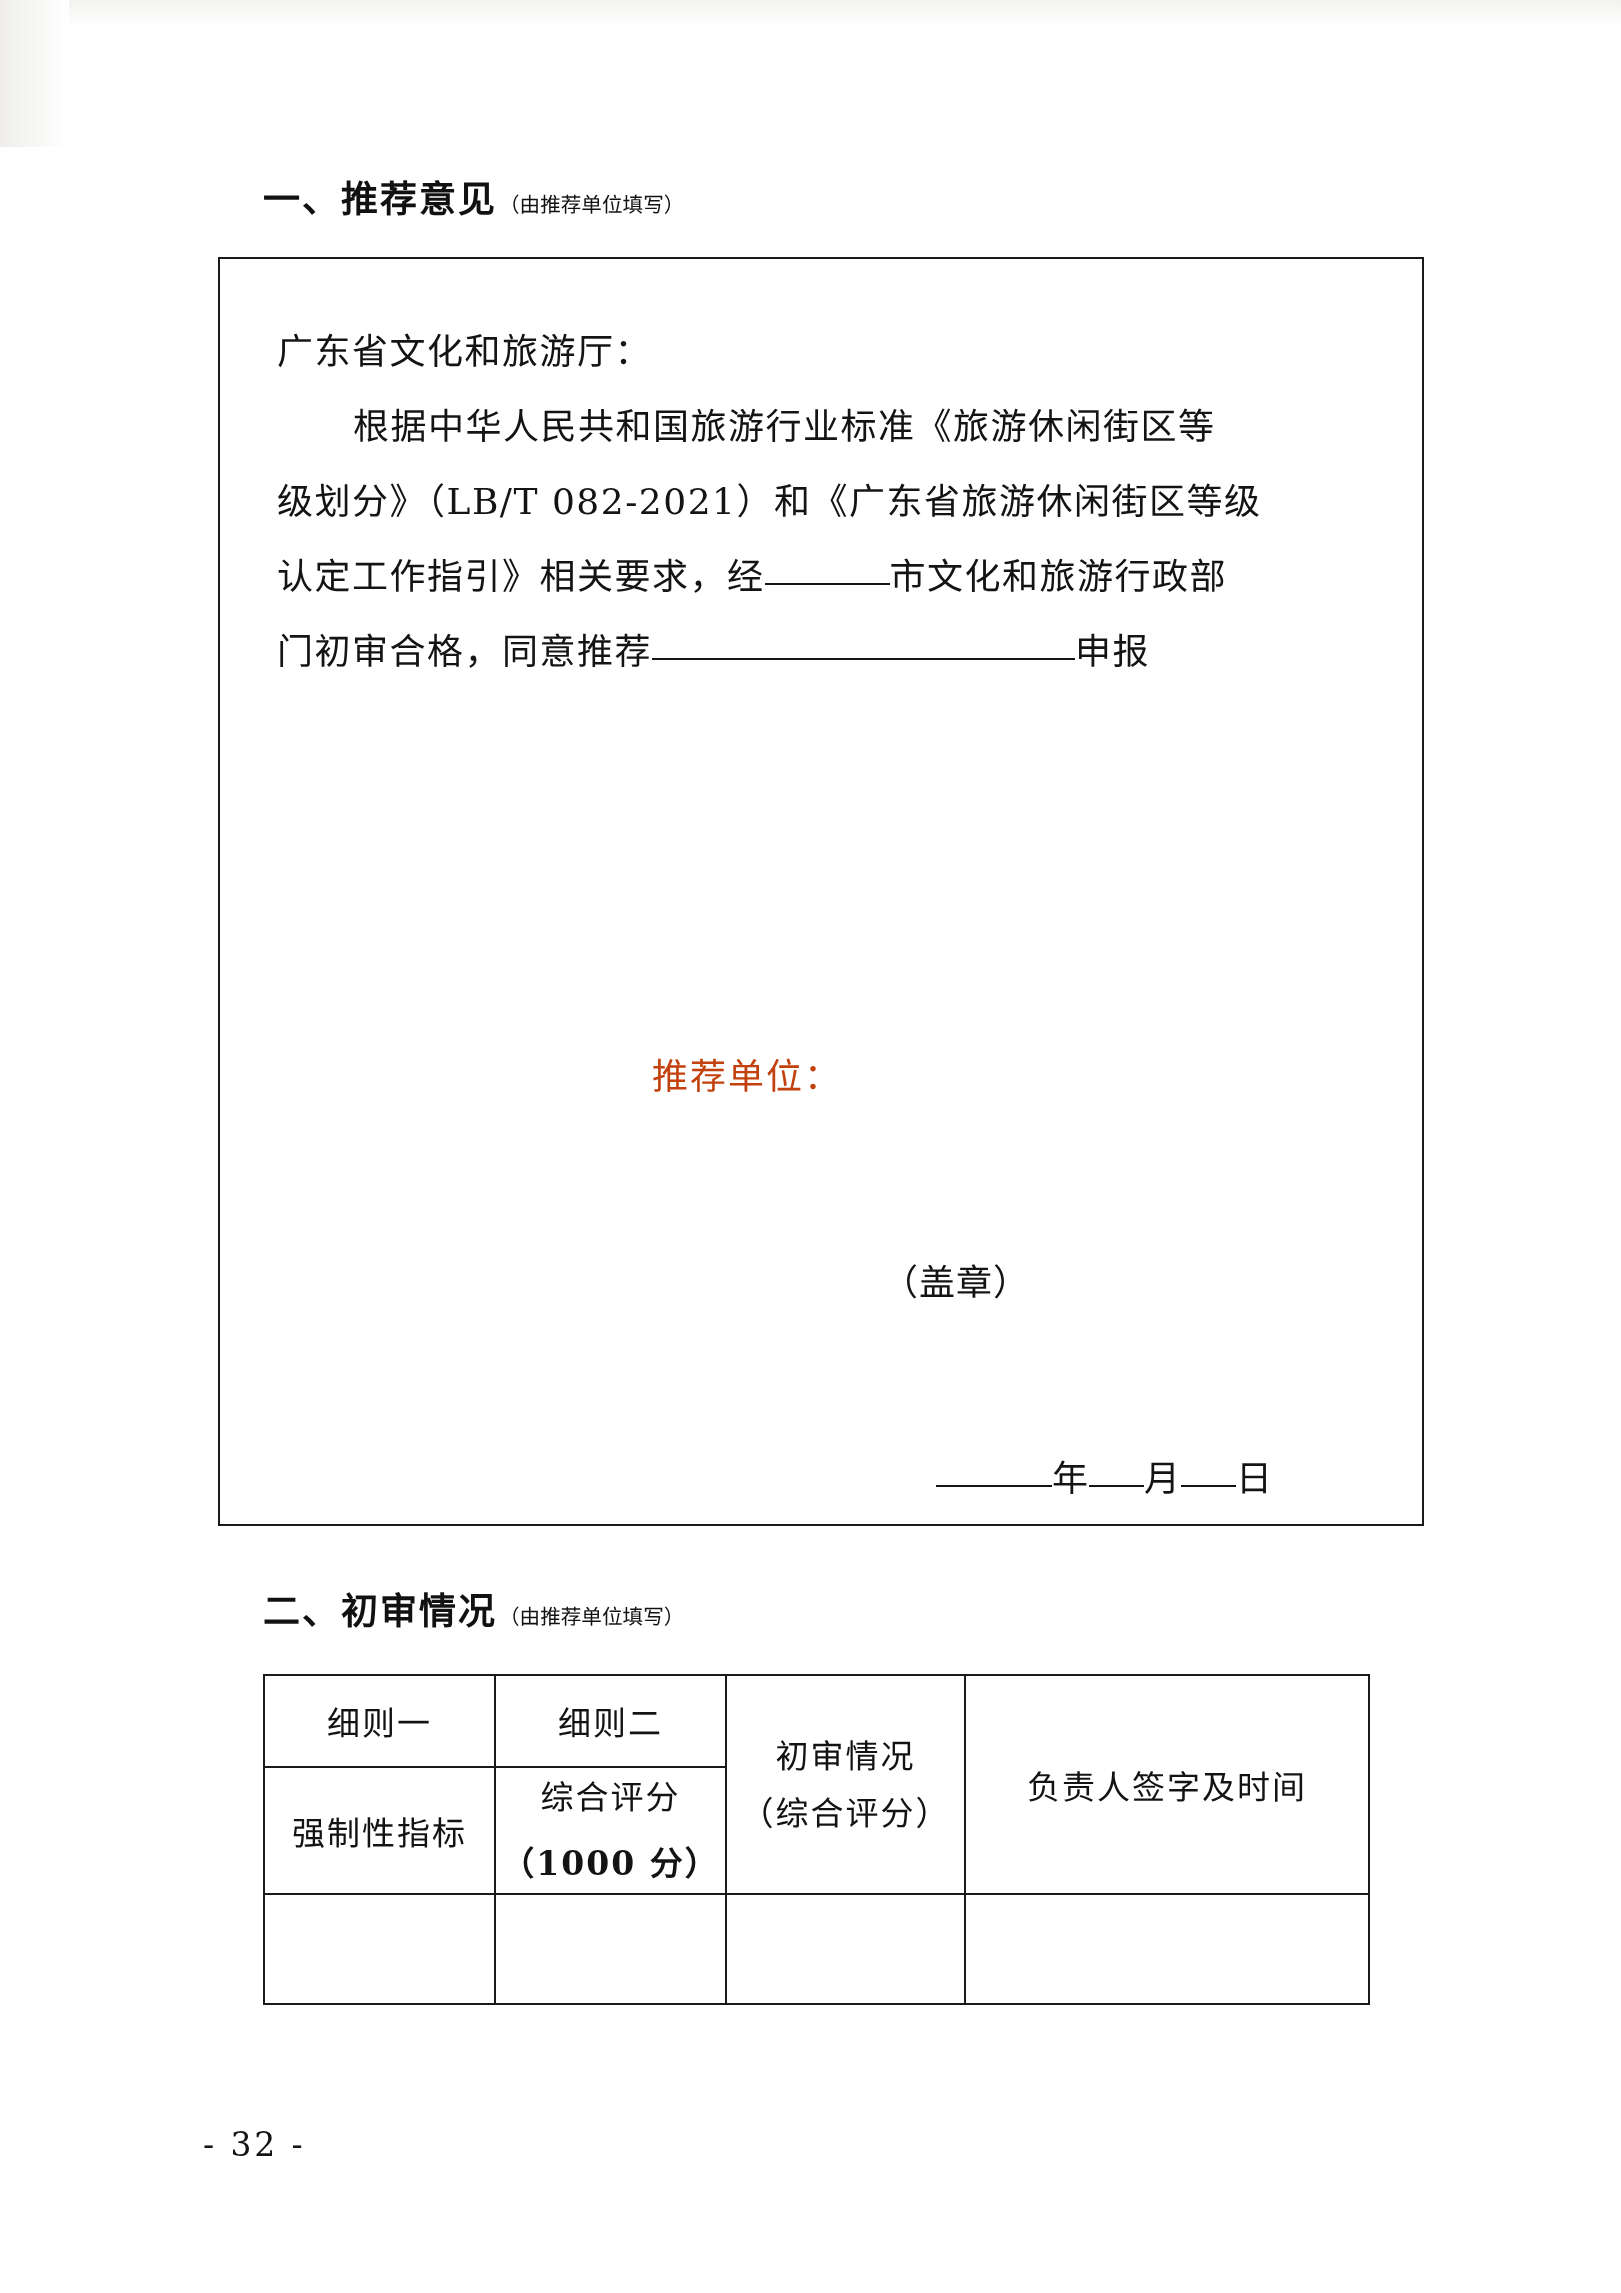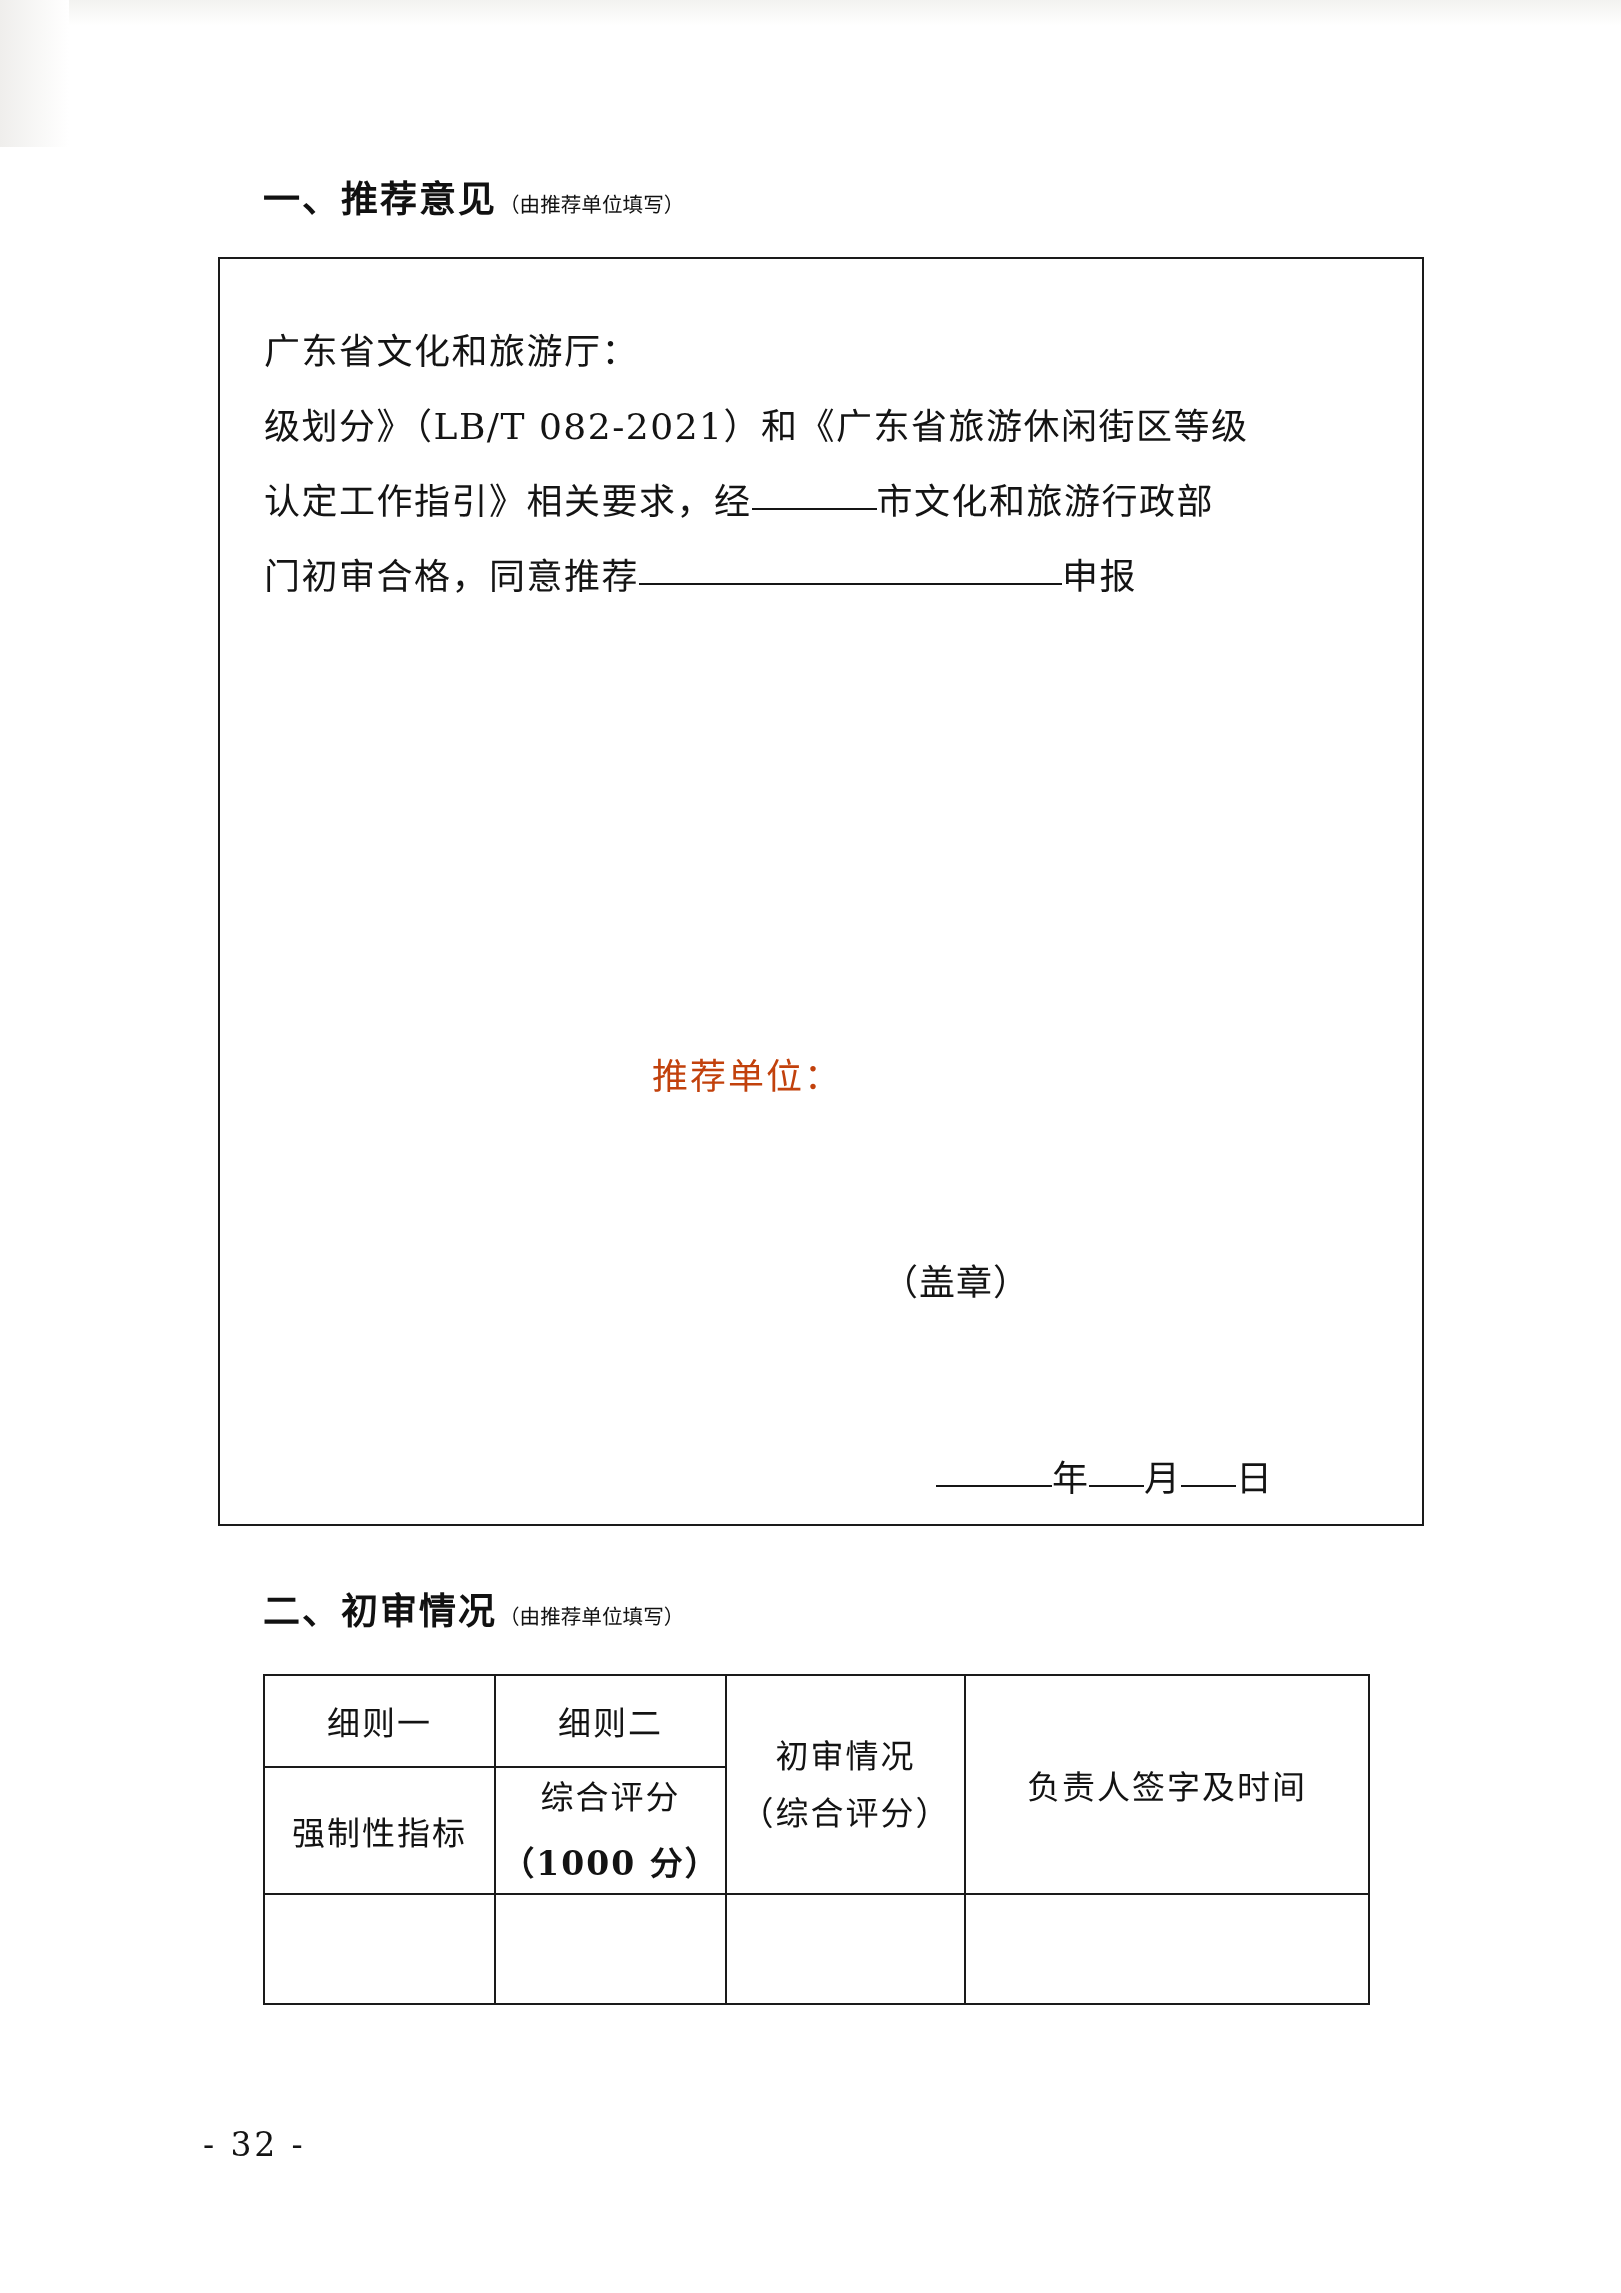--- a/index.html
+++ b/index.html
@@ -79,21 +79,21 @@
     box-sizing: border-box;
     background: #ffffff;
   }
   .opinion-body {
     position: absolute;
     left: 218px;
     top: 257px;
     width: 1206px;
     height: 1269px;
     box-sizing: border-box;
-    padding: 57px 59px 0 46px;
+    padding: 57px 59px 0 59px;
   }
   .letter-line {
     font-family: "DejaVu Serif", "Liberation Serif", serif;
     font-size: 36px;
     line-height: 75px;
     letter-spacing: 1.5px;
     color: #141414;
     white-space: nowrap;
   }
   .letter-line.indent {
@@ -198,20 +198,21 @@
     <span class="h-main">一、推荐意见</span>
     <span class="h-sub">（由推荐单位填写）</span>
   </div>
 
   <div class="opinion-box"></div>
 
   <div class="opinion-body">
 
     <div class="letter-line">广东省文化和旅游厅：</div>
 
+    <div class="letter-line indent">根据中华人民共和国旅游行业标准《旅游休闲街区等</div>
 
     <div class="letter-line">级划分》（LB/T 082-2021）和《广东省旅游休闲街区等级</div>
 
     <div class="letter-line">
       <span>认定工作指引》相关要求，经</span><span class="blank-line blank-sm"></span><span>市文化和旅游行政部</span>
     </div>
 
     <div class="letter-line">
       <span>门初审合格，同意推荐</span><span class="blank-line blank-lg"></span><span>申报</span>
     </div>

